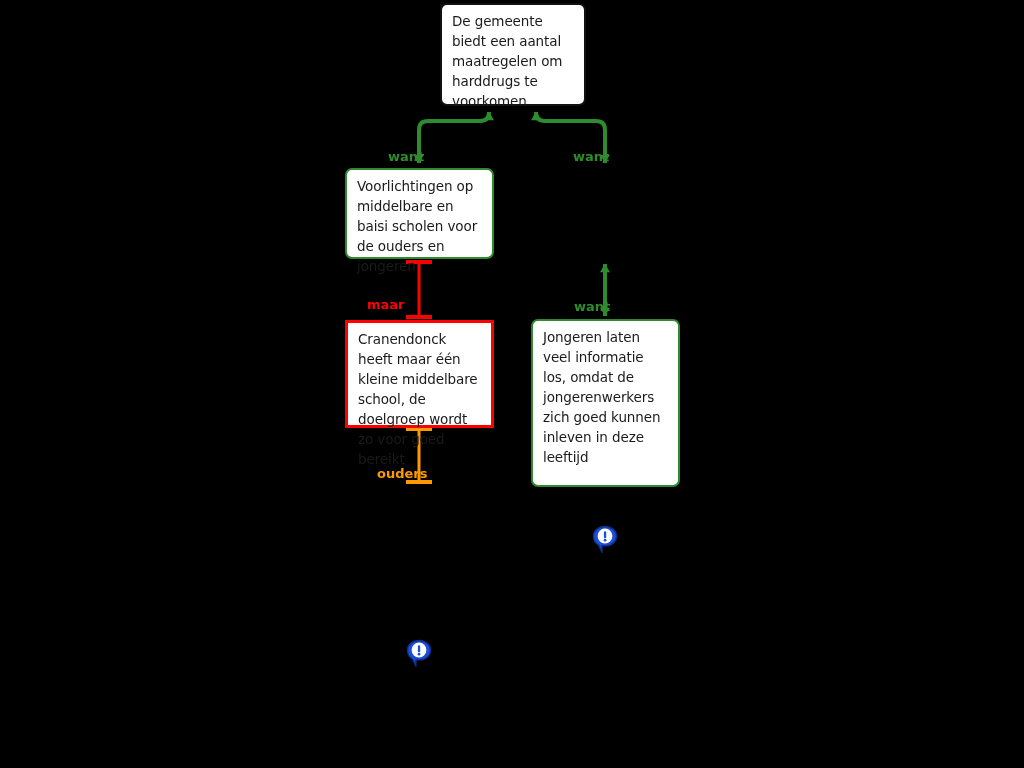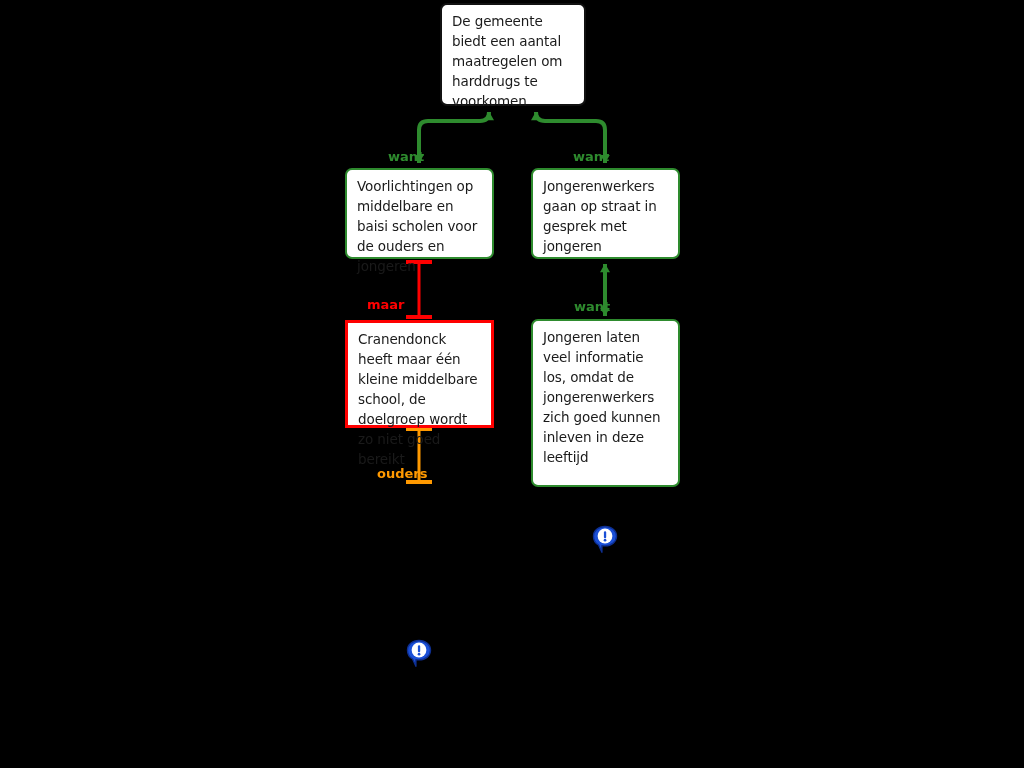--- a/index.html
+++ b/index.html
@@ -123,26 +123,23 @@
   </svg>
 
   <div class="node rounded border-black" style="left:440px; top:3px; width:146px; height:103px;">
     <span class="node-text">De gemeente biedt een aantal maatregelen om harddrugs te voorkomen</span>
   </div>
 
   <div class="node rounded border-green" style="left:345px; top:168px; width:149px; height:91px;">
     <span class="node-text">Voorlichtingen op middelbare en baisi scholen voor de ouders en jongeren</span>
   </div>
 
-  <div class="node rounded border-green" style="left:531px; top:168px; width:149px; height:91px;">
-    <span class="node-text">Jongerenwerkers gaan op straat in gesprek met jongeren</span>
-  </div>
 
   <div class="node sharp border-red" style="left:345px; top:320px; width:149px; height:108px;">
-    <span class="node-text">Cranendonck heeft maar één kleine middelbare school, de doelgroep wordt zo niet goed bereikt</span>
+    <span class="node-text">Cranendonck heeft maar één kleine middelbare school, de doelgroep wordt zo voor goed bereikt</span>
   </div>
 
   <div class="node rounded border-green" style="left:531px; top:319px; width:149px; height:168px;">
     <span class="node-text">Jongeren laten veel informatie los, omdat de jongerenwerkers zich goed kunnen inleven in deze leeftijd</span>
   </div>
 
 
   <div class="rel-label lbl-green" style="left:388px; top:152px;">want</div>
 
   <div class="rel-label lbl-green" style="left:573px; top:152px;">want</div>

